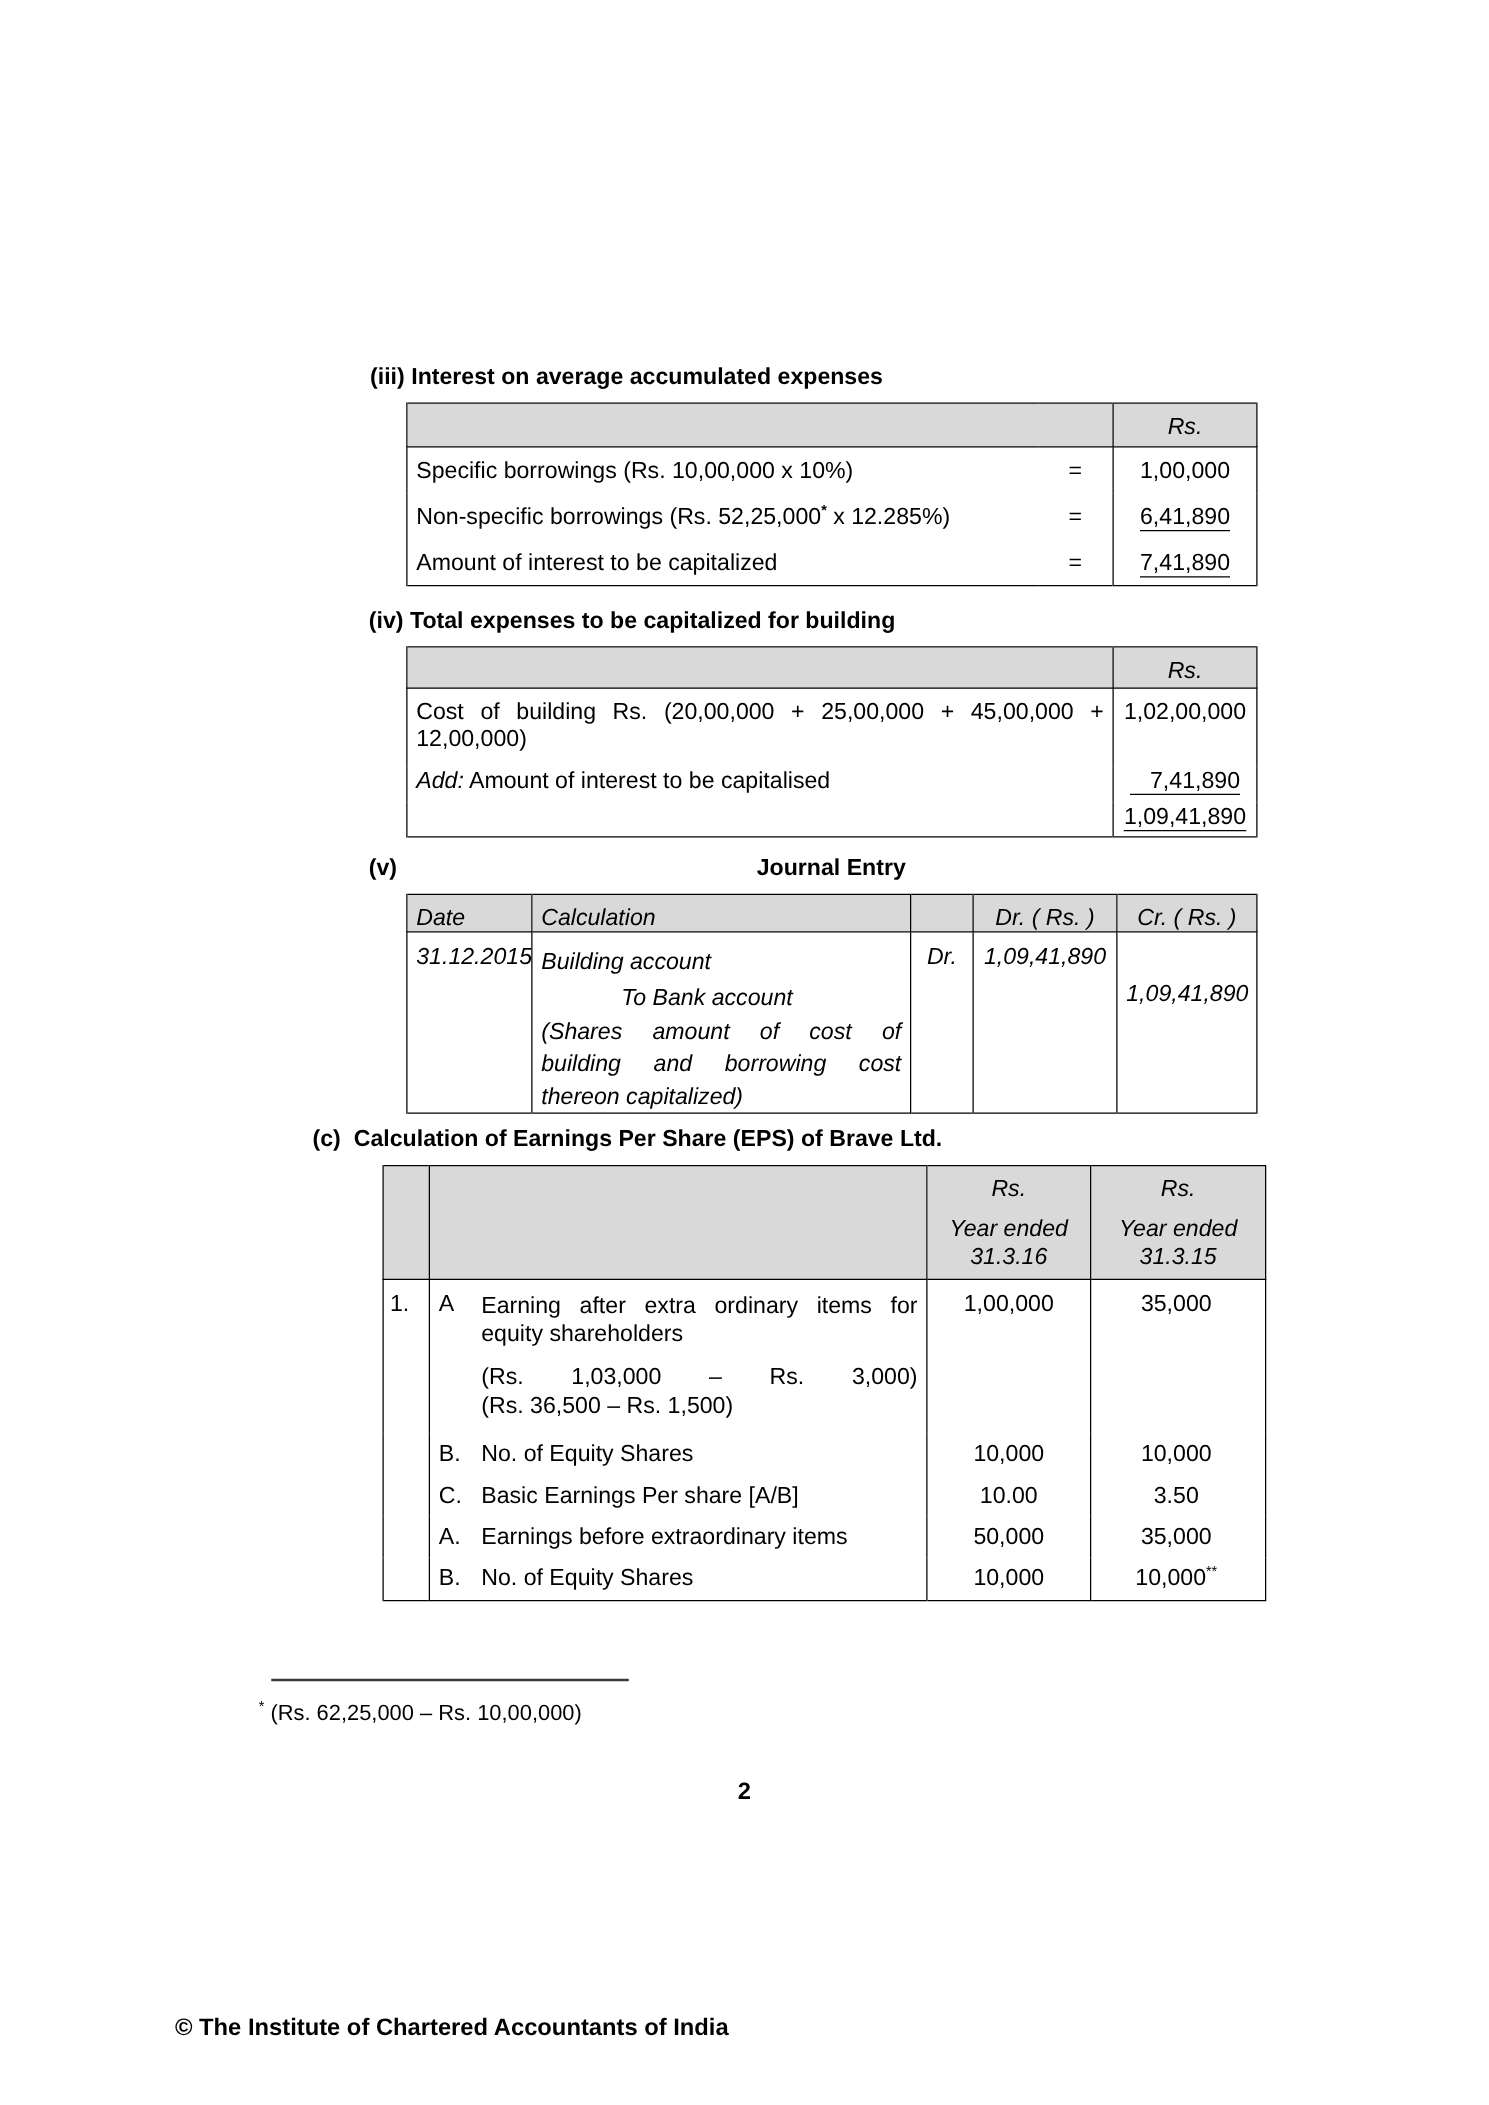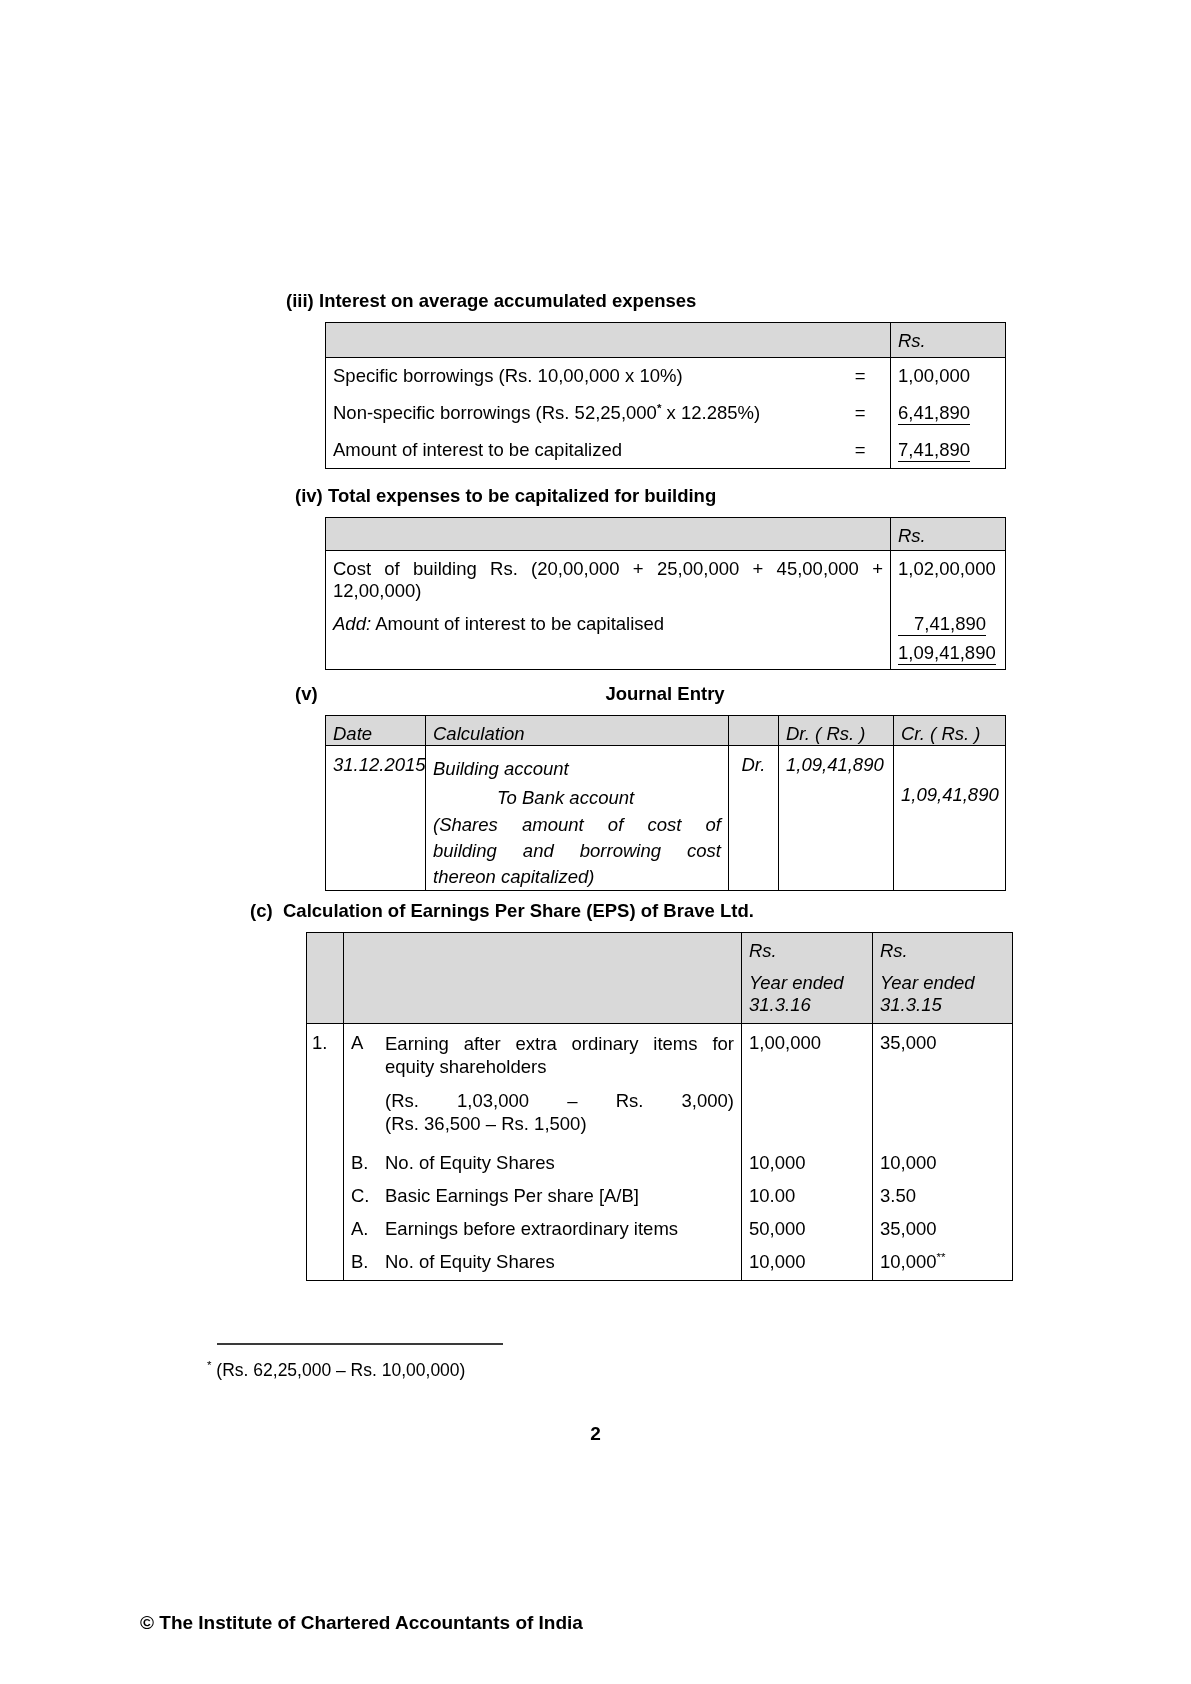--- a/index.html
+++ b/index.html
@@ -10,21 +10,21 @@
   }
   .heading { position:absolute; font-weight:700; display:flex; white-space:nowrap; }
   .heading .lbl { width:33px; flex:none; }
 
   table.tbl { position:absolute; border-collapse:collapse; table-layout:fixed; border:1.7px solid #000; }
   .tbl td { border-left:1.4px solid #000; border-right:1.4px solid #000; border-top:none; border-bottom:none;
             vertical-align:top; padding:0 7px; overflow:hidden; }
   .tbl tr.hd td { background:#d9d9d9; border-bottom:1.4px solid #000; font-style:italic; }
   .no-r { border-right:none !important; }
   .no-l { border-left:none !important; }
-  .right { text-align:left; }
+  .right { text-align:center; }
   .center { text-align:center; }
   .pt { padding-top:7px !important; }
   .pt8 { padding-top:8px !important; }
   .it { font-style:italic; }
   .fj { text-align:justify; text-align-last:justify; }
   .u { display:inline-block; border-bottom:1.6px solid #000; padding-bottom:1px; line-height:1.15; }
   .ext { padding-left:16px; }
   .sup  { vertical-align:super; font-size:11.5px; line-height:0; }
   .sup-b{ vertical-align:super; font-size:11.5px; line-height:0; font-weight:700; }
 
@@ -43,21 +43,21 @@
   .rule { position:absolute; height:2px; background:#3a3a3a; }
   .footnote { position:absolute; font-size:17.5px; }
   .pagenum { position:absolute; width:1191px; text-align:center; font-weight:700; font-size:19px; }
   .footer { position:absolute; font-family:Liberation Sans, sans-serif; font-weight:700; font-size:19px; }
 </style>
 </head>
 <body>
 
 <div class="page">
 
-  <div class="heading" style="top:290px;left:286px;">
+  <div class="heading" style="top:290px;left:296px;">
     <span class="lbl">(iii)</span>
     <span>Interest on average accumulated expenses</span>
   </div>
 
   <table class="tbl" style="top:322px;left:325px;width:680px;">
     <colgroup>
         <col style="width:505px">
         <col style="width:60px">
         <col style="width:115px">
       </colgroup>

